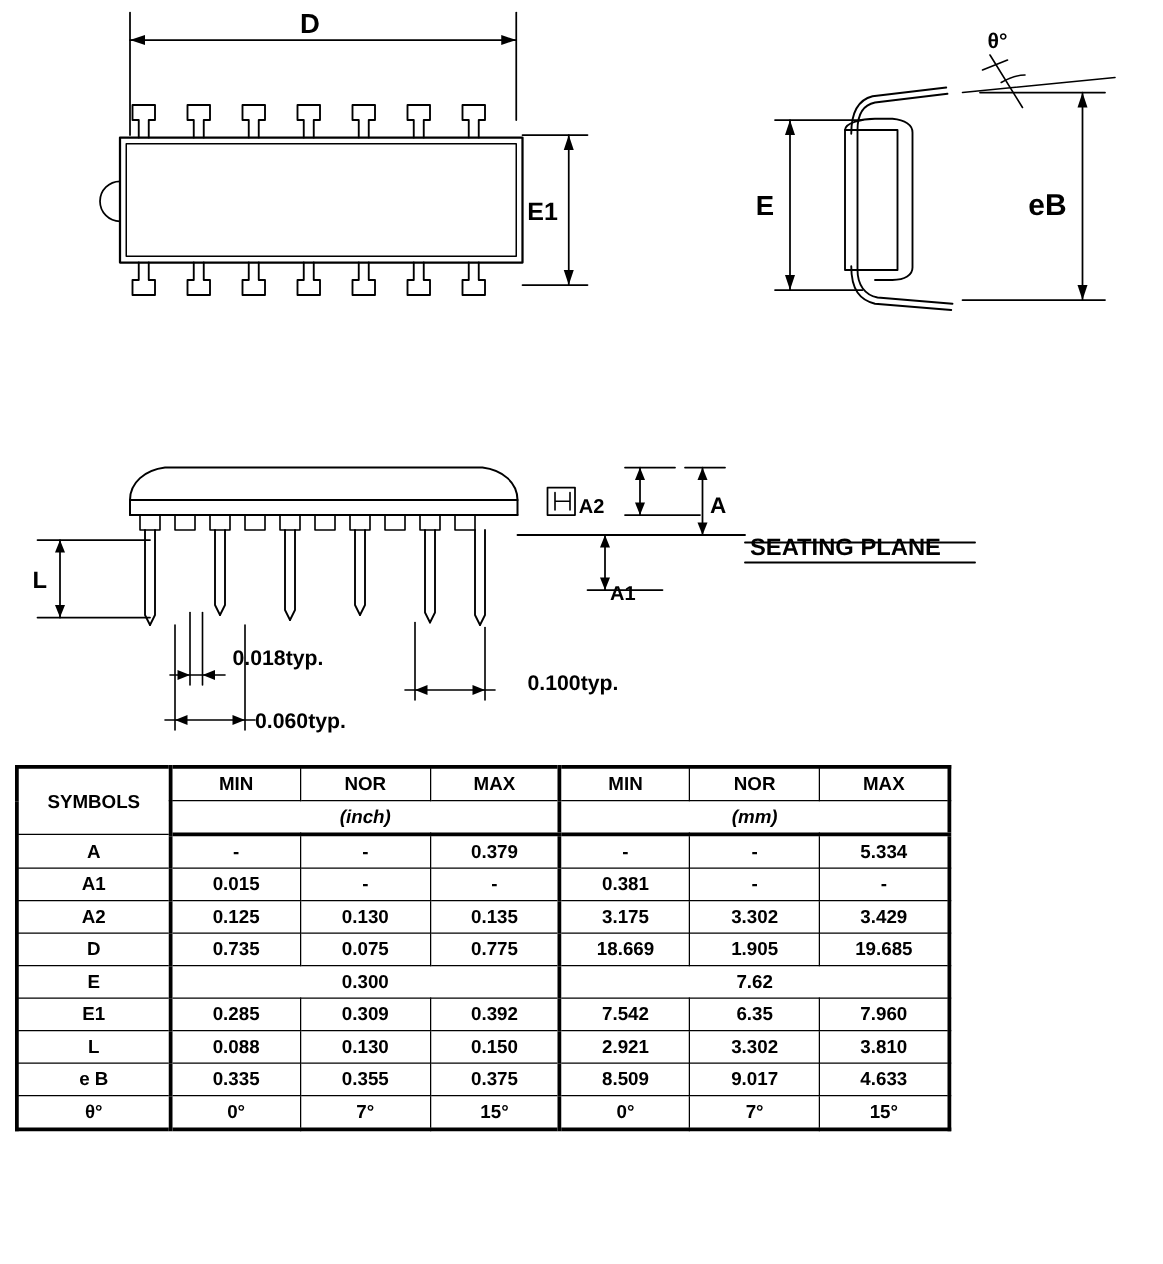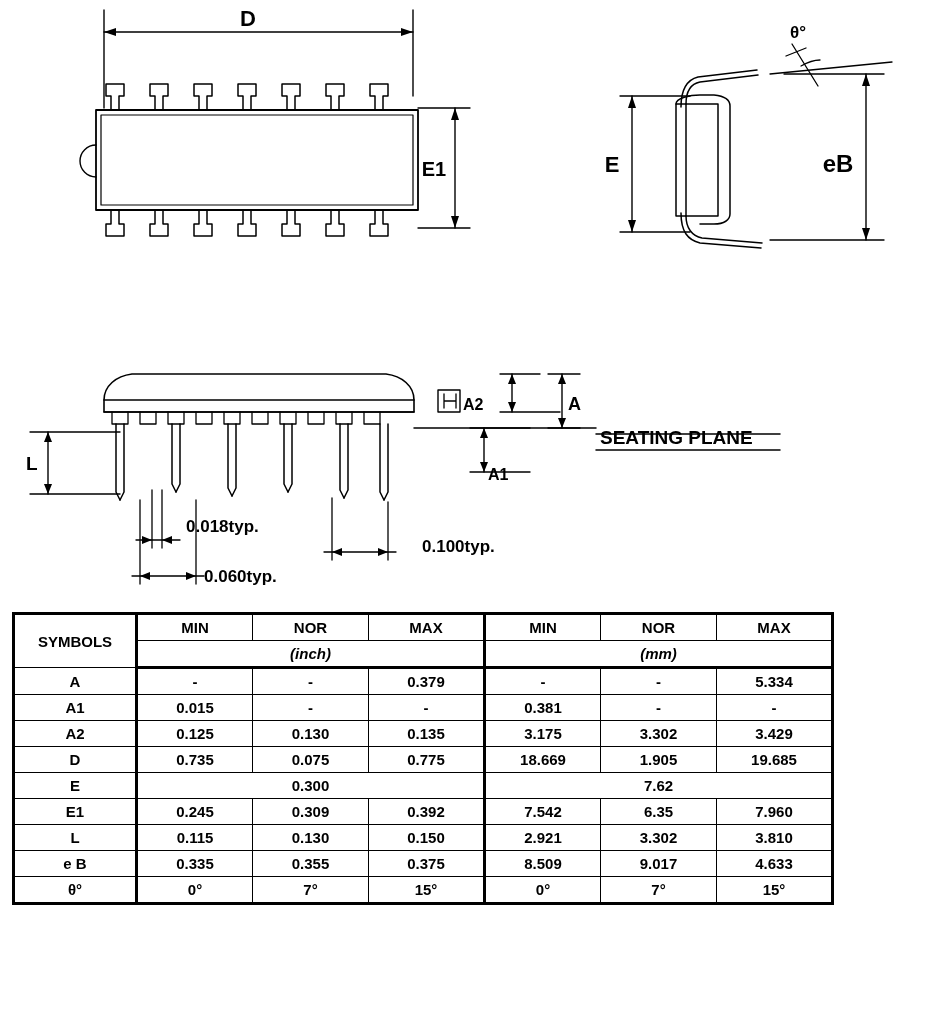--- a/index.html
+++ b/index.html
@@ -37,21 +37,21 @@
   }
   
   .table-wrap {
     position: absolute;
     left: 12px;
     top: 612px;
     width: 906px;
   }
   table.dims {
     border-collapse: collapse;
-    width: 822px;
+    width: 749px;
     table-layout: fixed;
     font-size: 15px;
     font-weight: bold;
     text-align: center;
   }
   table.dims td, table.dims th {
     border: 1px solid #000;
     height: 25px;
     padding: 0;
     text-align: center;
@@ -342,30 +342,30 @@
             <td>1.905</td>
             <td>19.685</td>
           </tr>
           <tr>
             <td class="sym-col">E</td>
             <td colspan="3">0.300</td>
             <td colspan="3" class="mid-sep">7.62</td>
           </tr>
           <tr>
             <td class="sym-col">E1</td>
-            <td>0.245</td>
+            <td>0.285</td>
             <td>0.309</td>
             <td>0.392</td>
             <td class="mid-sep">7.542</td>
             <td>6.35</td>
             <td>7.960</td>
           </tr>
           <tr>
             <td class="sym-col">L</td>
-            <td>0.115</td>
+            <td>0.088</td>
             <td>0.130</td>
             <td>0.150</td>
             <td class="mid-sep">2.921</td>
             <td>3.302</td>
             <td>3.810</td>
           </tr>
           <tr>
             <td class="sym-col">e B</td>
             <td>0.335</td>
             <td>0.355</td>

